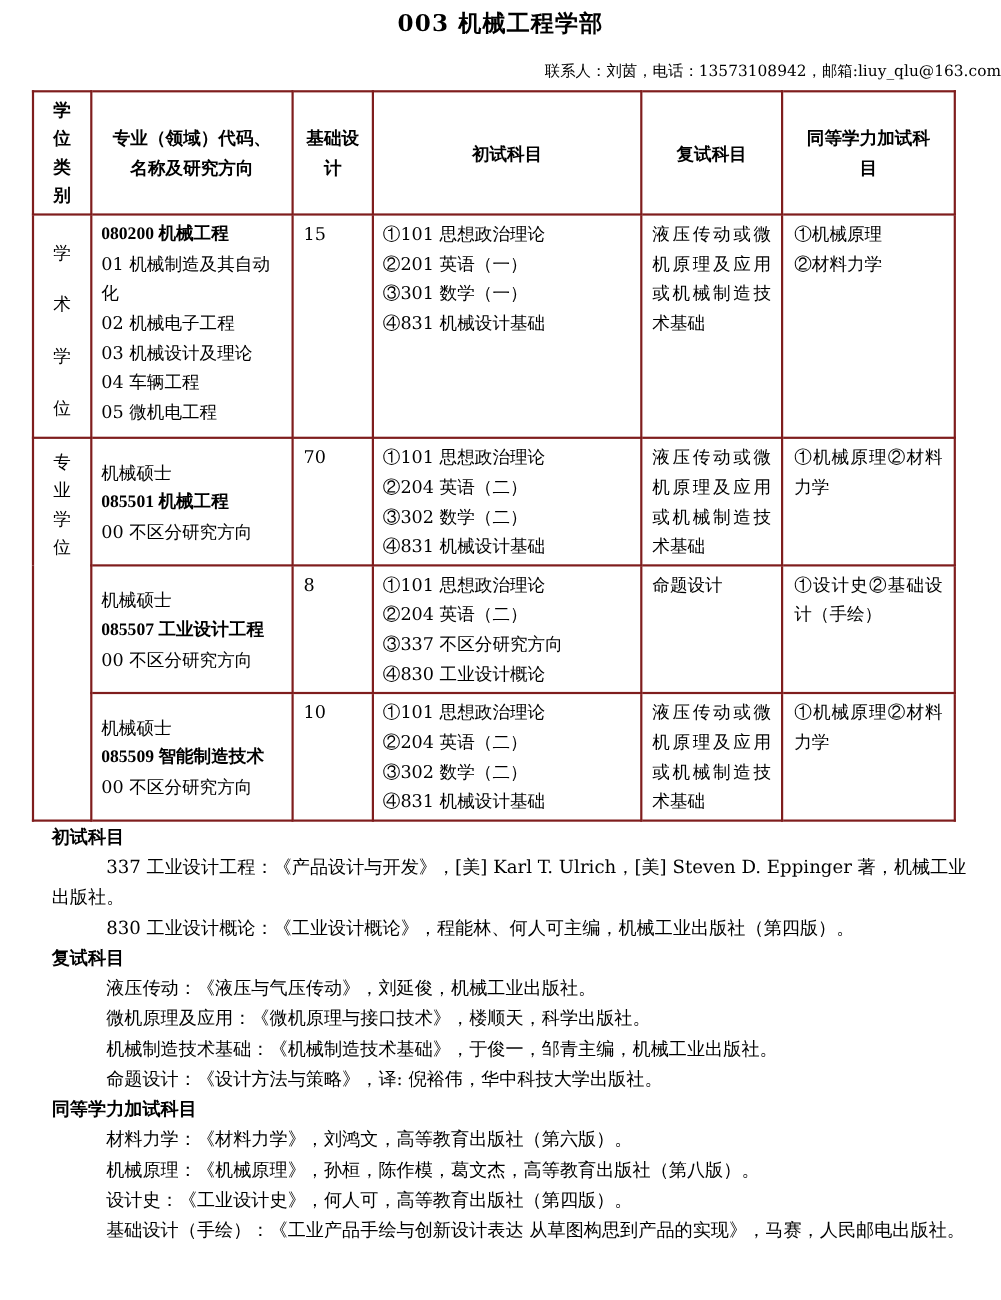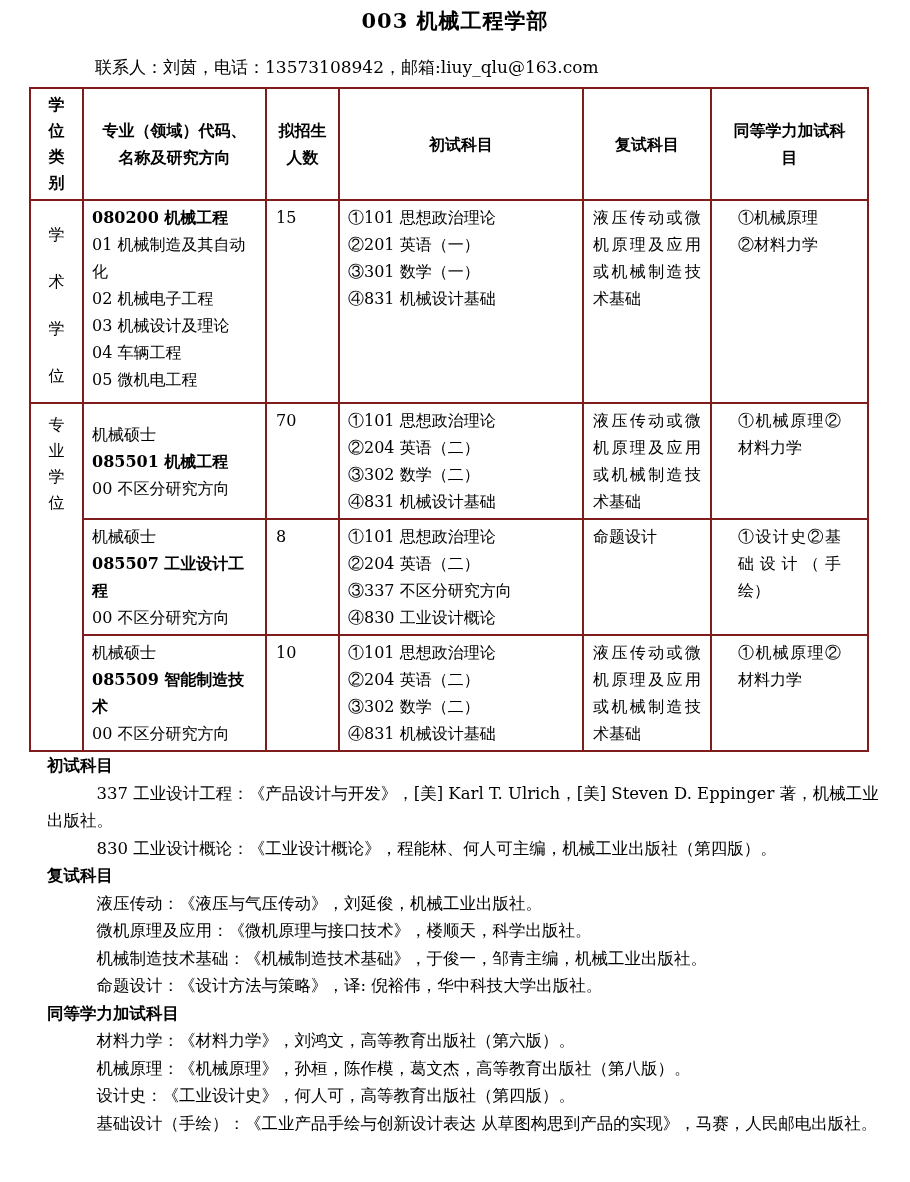--- a/index.html
+++ b/index.html
@@ -7,21 +7,21 @@
   body {
     width:910px; height:1182px; overflow:hidden;
     background:#ffffff; color:#000000;
     font-family:"DejaVu Serif","Liberation Serif",serif;
     font-size:16px;
   }
   .title {
     margin:7px 0 0 0; text-align:center;
     font-size:21px; font-weight:700; letter-spacing:1px;
   }
-  .contact { margin:21px 0 8px 95px; font-size:17px; }
+  .contact { margin:21px 0 8px 95px; font-size:14px;text-align:right; }
 
   table.adm {
     border-collapse:collapse; table-layout:fixed;
     margin-left:29px; width:838px;
   }
   .adm th, .adm td {
     border:2px solid #7f1d1d; padding:3px 8px;
     font-size:16px; line-height:27px;
     vertical-align:top; text-align:left; overflow:hidden;
   }
@@ -37,24 +37,24 @@
     text-align:center; line-height:26px;
   }
   .vtext.sparse { line-height:47px; padding-top:2px; }
   td.degree { text-align:center; padding-top:8px; }
   .hwrap { margin:0 auto; }
   .w9 { max-width:9em; }
   .w3 { max-width:3.2em; }
   .w7 { max-width:7.2em; }
 
   td.major.mid { vertical-align:middle; }
-  .b { font-weight:700; }
+  .b { font-weight:700;font-family:Liberation Serif, serif; }
   td.num { padding-left:9px; }
   td.retest { padding:3px 9px; text-align:justify; }
-  td.add { padding:3px 26px; }
+  td.add { padding:3px 10px; }
   .justline { text-align:justify; }
 
   .refs-title {
     margin-top:17px; text-align:center;
     font-weight:700; font-size:17px; line-height:27px;
   }
   .refs {
     margin:0 25px 0 47px; width:838px;
     font-size:16.5px; line-height:27.5px;
   }
@@ -81,21 +81,21 @@
 
     <tbody>
         <tr class="hrow">
       <th>
         <div class="vtext">学位类别</div>
       </th>
       <th>
         <div class="hwrap w9">专业（领域）代码、名称及研究方向</div>
       </th>
       <th>
-        <div class="hwrap w3">拟招生人数</div>
+        <div class="hwrap w3">基础设计</div>
       </th>
       <th>初试科目</th>
       <th>复试科目</th>
       <th>
         <div class="hwrap w7">同等学力加试科目</div>
       </th>
     </tr>
 
     <tr class="r1">
       <td class="degree">

